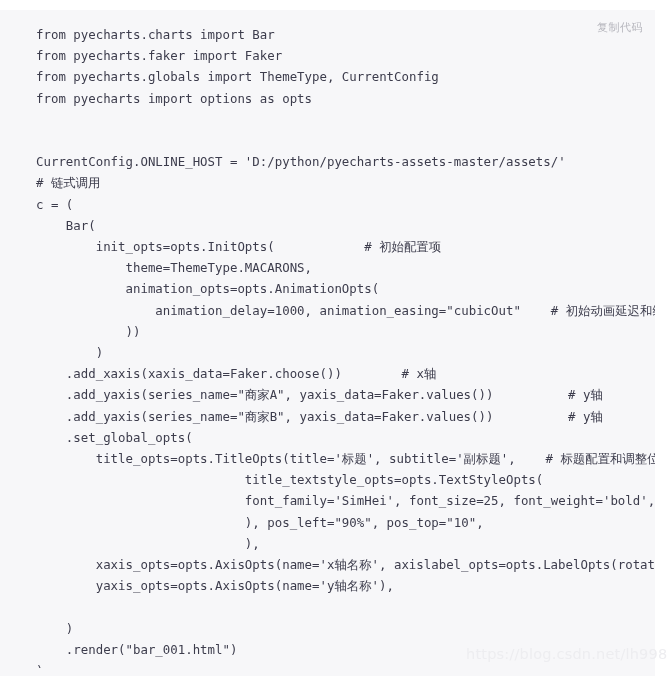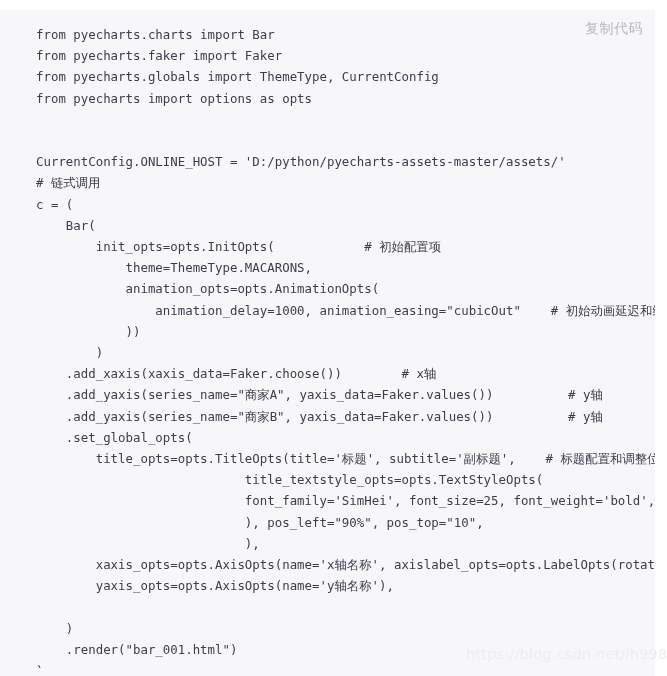--- a/index.html
+++ b/index.html
@@ -34,21 +34,21 @@
     overflow: hidden;
     box-sizing: border-box;
   }
 
   
   .copy-btn {
     position: absolute;
     right: 12px;
     top: 10px;
     font-family: "DejaVu Sans", "Liberation Sans", sans-serif;
-    font-size: 14px;
+    font-size: 11px;
     line-height: 16px;
     color: #b6b6bd;
     letter-spacing: 0.5px;
     white-space: nowrap;
     user-select: none;
     cursor: pointer;
   }
 
   
   .code-area {

